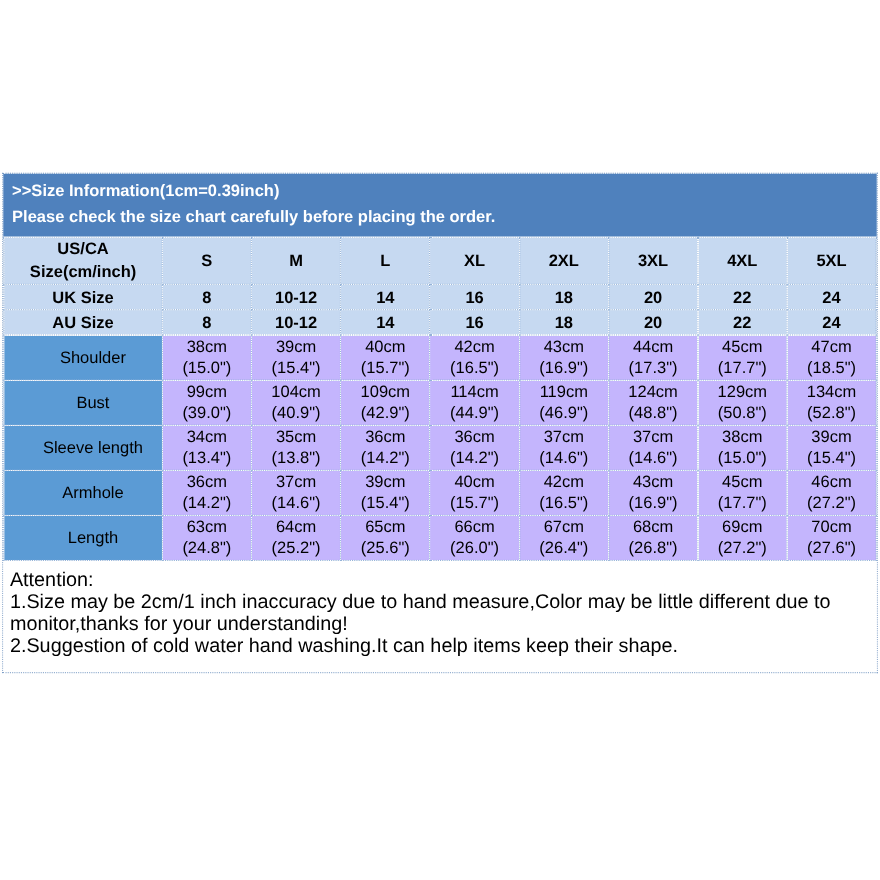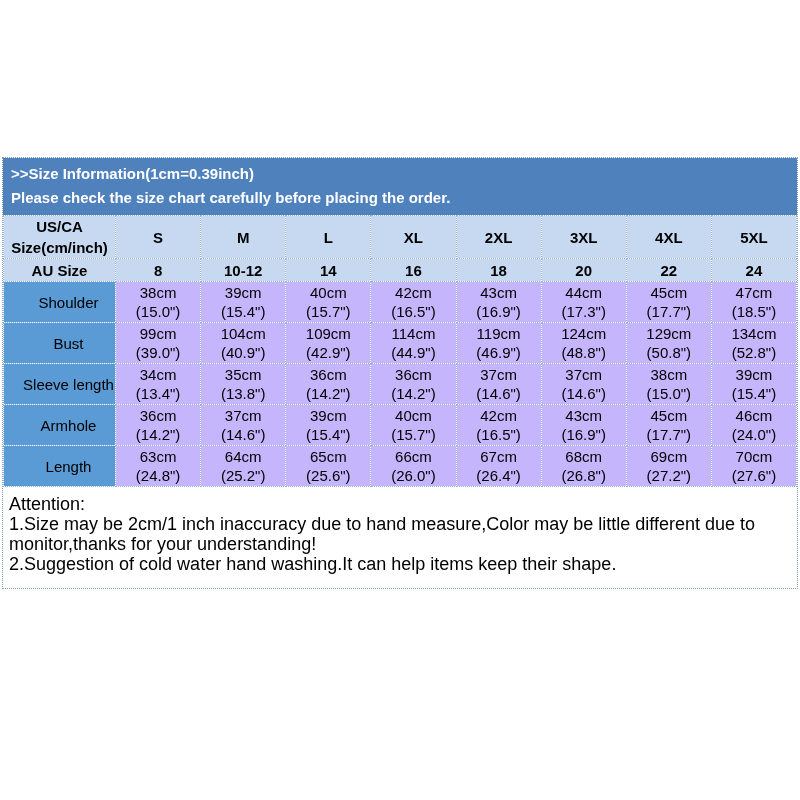--- a/index.html
+++ b/index.html
@@ -33,21 +33,21 @@
     table-layout: fixed;
   }
   table.size-table th, table.size-table td {
     border: 1px dotted #95b3d7;
     text-align: center;
     font-size: 15px;
     color: #000;
     overflow: hidden;
   }
   th.corner {
-    width: 112px;
+    width: 144px;
     font-weight: bold;
     white-space: pre-line;
     line-height: 21px;
   }
   tr.hdr-row th { background: #c6d9f1; height: 42px; font-weight: bold; }
   tr.region-row th, tr.region-row td {
     background: #c6d9f1;
     height: 23px;
     font-weight: bold;
   }
@@ -88,20 +88,31 @@
           <th class="corner">US/CA
 Size(cm/inch)</th>
           <th>S</th>
           <th>M</th>
           <th>L</th>
           <th>XL</th>
           <th>2XL</th>
           <th>3XL</th>
           <th>4XL</th>
           <th>5XL</th>
+        </tr>
+        <tr class="region-row">
+          <th>UK Size</th>
+          <td>8</td>
+          <td>10-12</td>
+          <td>14</td>
+          <td>16</td>
+          <td>18</td>
+          <td>20</td>
+          <td>22</td>
+          <td>24</td>
         </tr>
         <tr class="region-row">
           <th>AU Size</th>
           <td>8</td>
           <td>10-12</td>
           <td>14</td>
           <td>16</td>
           <td>18</td>
           <td>20</td>
           <td>22</td>
@@ -176,21 +187,21 @@
 (15.4")</td>
           <td class="mcell">40cm
 (15.7")</td>
           <td class="mcell">42cm
 (16.5")</td>
           <td class="mcell">43cm
 (16.9")</td>
           <td class="mcell">45cm
 (17.7")</td>
           <td class="mcell">46cm
-(24.0")</td>
+(27.2")</td>
         </tr>
         <tr>
           <th class="mlabel">Length</th>
           <td class="mcell">63cm
 (24.8")</td>
           <td class="mcell">64cm
 (25.2")</td>
           <td class="mcell">65cm
 (25.6")</td>
           <td class="mcell">66cm

